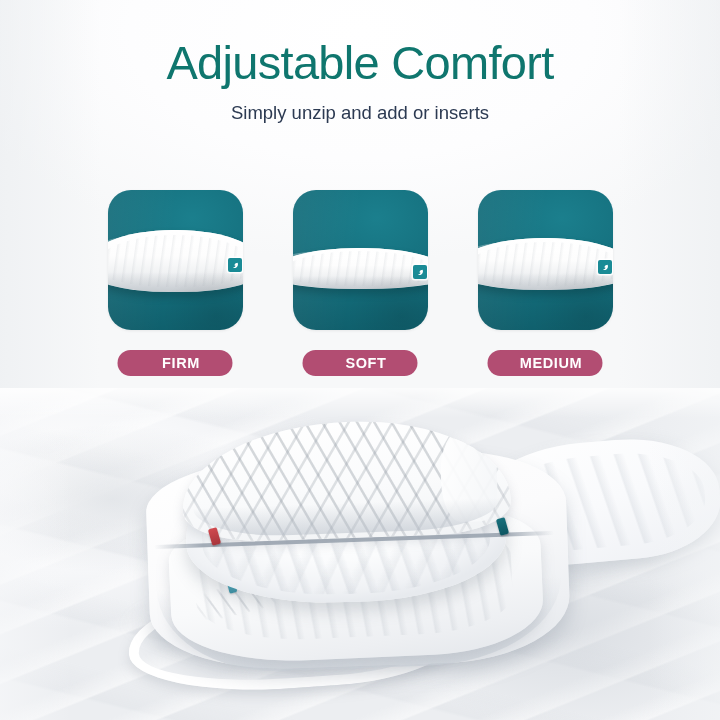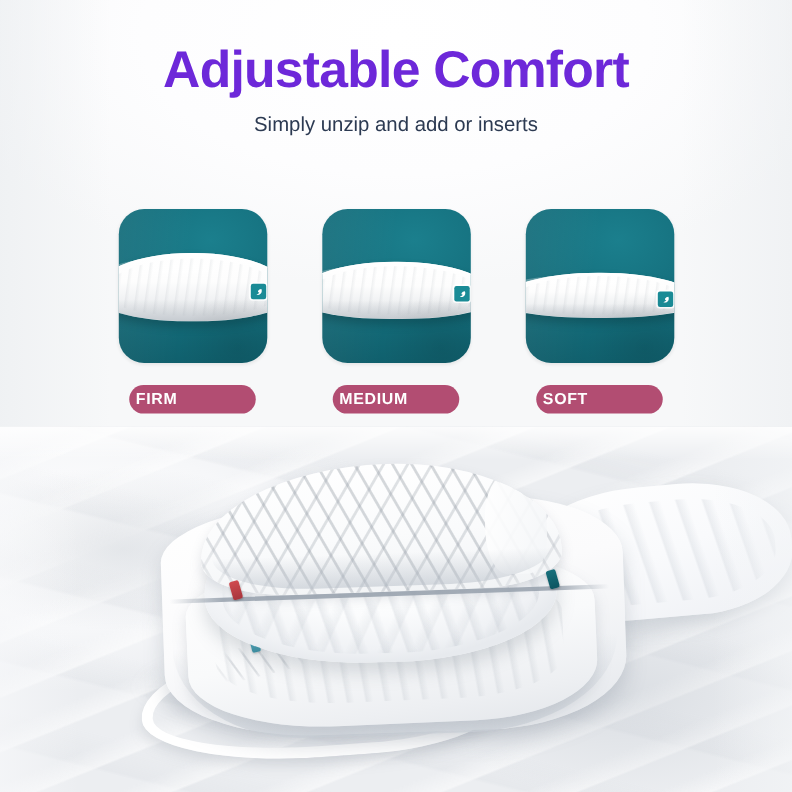--- a/index.html
+++ b/index.html
@@ -31,23 +31,23 @@
     background:
       linear-gradient(90deg, rgba(233,236,239,.55) 0%, rgba(255,255,255,0) 14%,
                              rgba(255,255,255,0) 86%, rgba(233,236,239,.5) 100%);
   }
 
   
   .headings { position:absolute; left:0; top:38px; width:720px; text-align:center; }
 
   .title {
     font-size:47px;
-    font-weight:700;
+    font-weight:400;
     letter-spacing:-0.7px;
-    color:#6d28d9;
+    color:#0f766e;
     line-height:1.05;
   }
 
   .subtitle {
     margin-top:13px;
     font-size:18.5px;
     font-weight:400;
     color:#2C3A52;
     line-height:1.42;
   }
@@ -147,21 +147,21 @@
     position:absolute;
     left:50%; transform:translateX(-50%);
     top:160px;
     width:115px; height:26px;
     border-radius:13px;
     background:#B24D72;
     color:#ffffff;
     font-size:14.5px;
     font-weight:700;
     letter-spacing:.6px;
-    display:flex; align-items:center; 
+    display:flex; align-items:center; justify-content:center;
   }
   .badge span { transform:translateX(6px); }
 
   
   .hero {
     position:absolute;
     left:0; top:388px; width:720px; height:332px;
     overflow:hidden;
     background:
       linear-gradient(180deg,#fbfbfc 0%, #f4f5f7 18%, #eef0f2 55%, #e9ebee 100%);
@@ -419,60 +419,60 @@
               </svg>
             </div>
           </div>
         </div>
       </div>
       <div class="badge">
         <span>FIRM</span>
       </div>
     </div>
 
+    <div class="option opt-soft">
+      <div class="card">
+        <div class="pillow-wrap">
+          <div class="pillow">
+            <div class="topshine"></div>
+            <div class="creases"></div>
+            <div class="undershade"></div>
+            <div class="tag">
+              <svg viewBox="0 0 24 24" aria-hidden="true">
+                <path d="M17.5 4.5c-3.6 0-6.4 2.1-7.7 4.6-.8 1.5-.6 2.9.5 3.6 1 .6 2 .2 2.6-.5-1.4 3.3-4.3 5-7.4 5.6 2.2 1.4 5.3 1.5 7.9.2 3.4-1.7 5.2-5.2 5.2-9.1 0-1.7-.4-3.2-1.1-4.4z" fill="#ffffff"></path>
+              </svg>
+            </div>
+          </div>
+        </div>
+      </div>
+      <div class="badge">
+        <span>SOFT</span>
+      </div>
+    </div>
+
     <div class="option opt-medium">
       <div class="card">
         <div class="pillow-wrap">
           <div class="pillow">
             <div class="topshine"></div>
             <div class="creases"></div>
             <div class="undershade"></div>
             <div class="tag">
               <svg viewBox="0 0 24 24" aria-hidden="true">
                 <path d="M17.5 4.5c-3.6 0-6.4 2.1-7.7 4.6-.8 1.5-.6 2.9.5 3.6 1 .6 2 .2 2.6-.5-1.4 3.3-4.3 5-7.4 5.6 2.2 1.4 5.3 1.5 7.9.2 3.4-1.7 5.2-5.2 5.2-9.1 0-1.7-.4-3.2-1.1-4.4z" fill="#ffffff"></path>
               </svg>
             </div>
           </div>
         </div>
       </div>
       <div class="badge">
         <span>MEDIUM</span>
       </div>
     </div>
 
-    <div class="option opt-soft">
-      <div class="card">
-        <div class="pillow-wrap">
-          <div class="pillow">
-            <div class="topshine"></div>
-            <div class="creases"></div>
-            <div class="undershade"></div>
-            <div class="tag">
-              <svg viewBox="0 0 24 24" aria-hidden="true">
-                <path d="M17.5 4.5c-3.6 0-6.4 2.1-7.7 4.6-.8 1.5-.6 2.9.5 3.6 1 .6 2 .2 2.6-.5-1.4 3.3-4.3 5-7.4 5.6 2.2 1.4 5.3 1.5 7.9.2 3.4-1.7 5.2-5.2 5.2-9.1 0-1.7-.4-3.2-1.1-4.4z" fill="#ffffff"></path>
-              </svg>
-            </div>
-          </div>
-        </div>
-      </div>
-      <div class="badge">
-        <span>SOFT</span>
-      </div>
-    </div>
-
   </div>
 
   <div class="hero">
     <div class="bed"></div>
     <div class="bed-folds"></div>
     <div class="bed-shadow-left"></div>
     <div class="bed-shadow-right"></div>
 
     <div class="back-pillow">
       <div class="bp-creases"></div>

